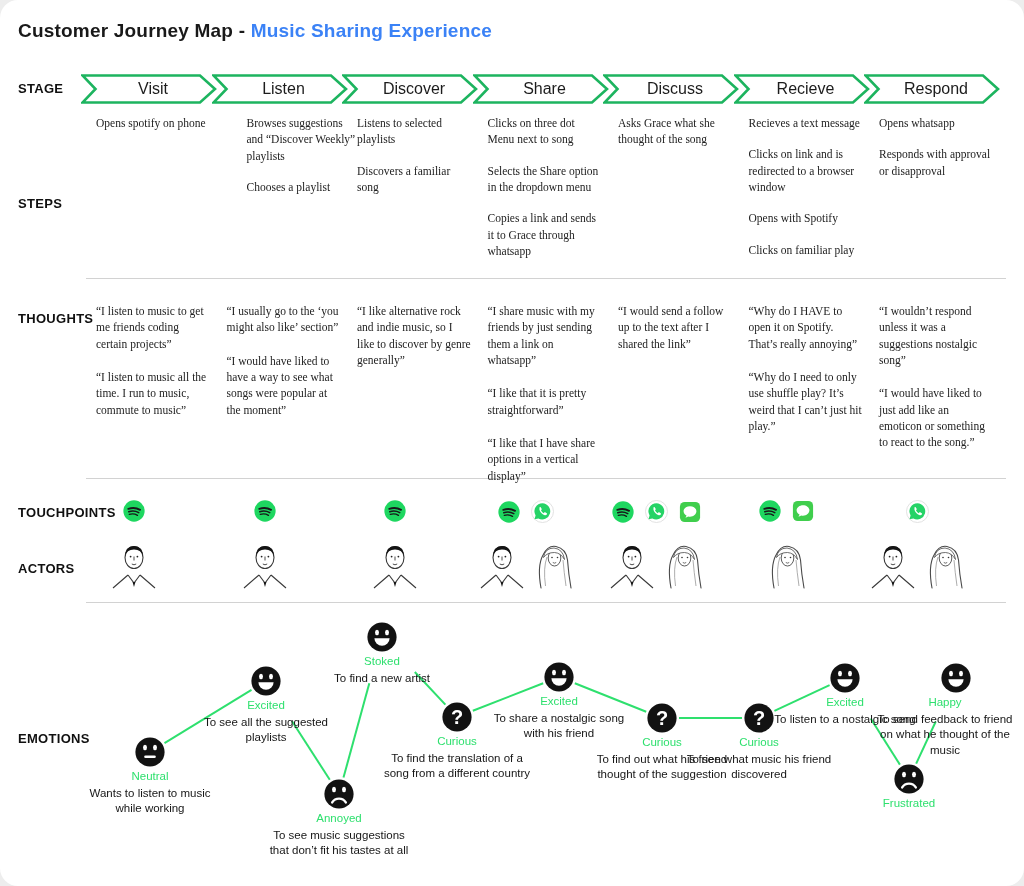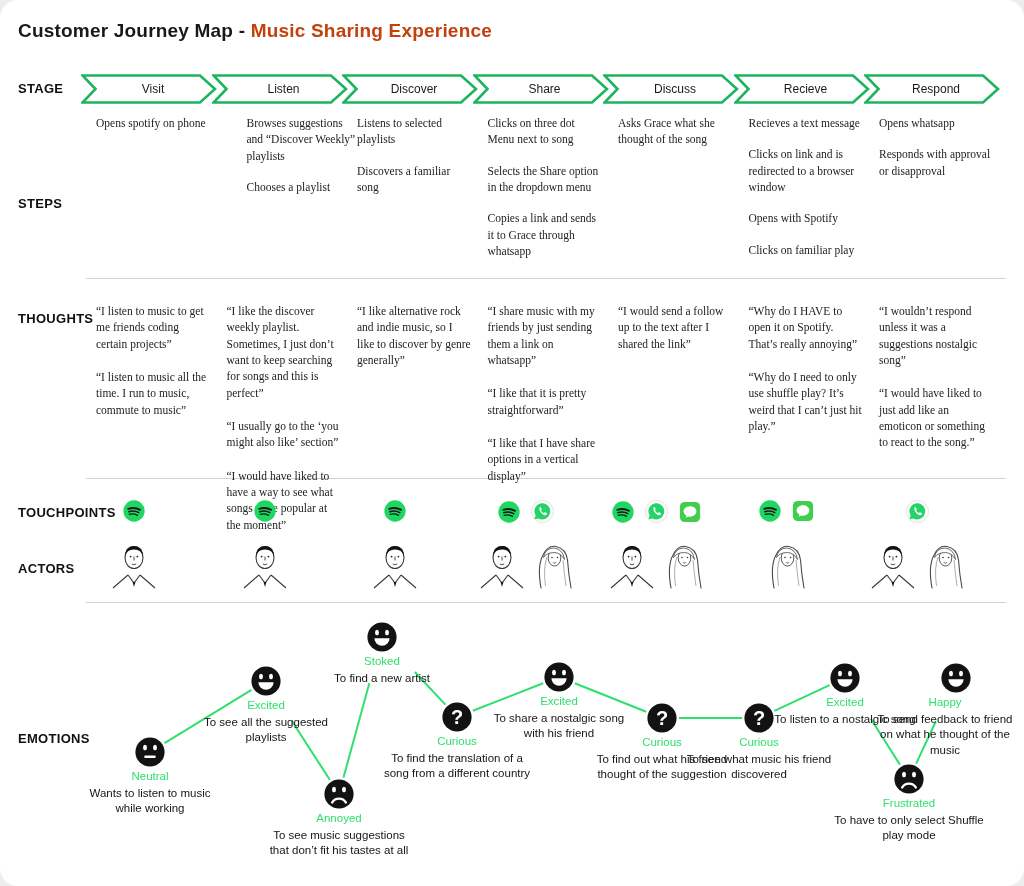--- a/index.html
+++ b/index.html
@@ -1,25 +1,25 @@
 <!DOCTYPE html>
 <html><head>
 <meta charset="utf-8">
 <style>
   html,body{margin:0;padding:0;background:#ededed;font-family:"Liberation Sans",sans-serif;}
   #card{position:relative;width:1024px;height:886px;background:#fff;border-radius:18px;overflow:hidden;}
   .title{position:absolute;left:18px;top:20px;font-size:19px;font-weight:700;color:#191919;letter-spacing:.2px;}
-  .title .green{color:#c2410c;}
+  .title .green{color:#3b82f6;}
   .rowlabel{position:absolute;left:18px;font-weight:700;font-size:13px;color:#101010;letter-spacing:.3px;}
   #rl-0{top:81px}#rl-1{top:196px}#rl-2{top:311px}#rl-3{top:505px}#rl-4{top:561px}#rl-5{top:731px}
   .hr{position:absolute;left:86px;width:920px;height:1px;background:#d2d2d2;}
   #hr-0{top:278px}#hr-1{top:478px}#hr-2{top:602px}
   .stage-arrow{position:absolute;top:74px;width:136px;height:30px;}
   .stage-arrow svg{position:absolute;left:0;top:0;}
-  .stage-label{position:absolute;left:8px;right:0;top:0;bottom:0;display:flex;align-items:center;justify-content:center;font-size:12px;color:#1c1c1c;}
+  .stage-label{position:absolute;left:8px;right:0;top:0;bottom:0;display:flex;align-items:center;justify-content:center;font-size:16px;color:#1c1c1c;}
   .cell{position:absolute;width:114px;font-size:11.5px;line-height:1.42;color:#222;}
   .cell p{margin:0 0 15px 0;font-family:Liberation Serif, serif;}
   .cell.thoughts p{margin:0 0 17px 0;}
   .tp-group{position:absolute;top:500px;width:136px;display:flex;justify-content:center;align-items:center;gap:11px;}
   .actor-group{position:absolute;top:540px;width:136px;display:flex;justify-content:center;align-items:flex-end;gap:2px;}
   #emotion-lines{position:absolute;left:0;top:0;pointer-events:none;}
   .face{position:absolute;width:30px;height:30px;}
   .em-label{position:absolute;width:150px;text-align:center;font-size:11.5px;line-height:1.32;}
   .em-label .name{margin-bottom:2px;}
   .em-label .desc{color:#161616;}
@@ -117,21 +117,20 @@
         <p>Opens whatsapp</p>
         <p>Responds with approval or disapproval</p>
       </div>
     </div>
   <div id="thoughts-layer">
       <div class="cell thoughts" style="left: 96px; top: 303px;">
         <p>“I listen to music to get me friends coding certain projects”</p>
         <p>“I listen to music all the time. I run to music, commute to music”</p>
       </div>
       <div class="cell thoughts" style="left: 226.5px; top: 303px;">
-        <p>“I like the discover weekly playlist. Sometimes, I just don’t want to keep searching for songs and this is perfect”</p>
         <p>“I usually go to the ‘you might also like’ section”</p>
         <p>“I would have liked to have a way to see what songs were popular at the moment”</p>
       </div>
       <div class="cell thoughts" style="left: 357px; top: 303px;">
         <p>“I like alternative rock and indie music, so I like to discover by genre generally”</p>
       </div>
       <div class="cell thoughts" style="left: 487.5px; top: 303px;">
         <p>“I share music with my friends by just sending them a link on whatsapp”</p>
         <p>“I like that it is pretty straightforward”</p>
         <p>“I like that I have share options in a vertical display”</p>
@@ -434,21 +433,20 @@
         <div class="desc">To listen to a nostalgic song</div>
       </div>
       <div class="face" style="left: 894px; top: 764px;"><svg width="30" height="30" viewBox="-15 -15 30 30">
           <circle r="14.6" fill="#121212"></circle>
           <ellipse cx="-5" cy="-4.5" rx="2" ry="2.7" fill="#fff"></ellipse>
           <ellipse cx="5" cy="-4.5" rx="2" ry="2.7" fill="#fff"></ellipse>
           <path d="M-6.8 8.4 a8 8 0 0 1 13.6 0" stroke="#fff" stroke-width="2.4" fill="none" stroke-linecap="round"></path>
         </svg></div>
       <div class="em-label" style="left: 834px; top: 796px;">
         <div class="name" style="color: rgb(46, 224, 110);">Frustrated</div>
-        <div class="desc">To have to only select Shuffle play mode</div>
       </div>
       <div class="face" style="left: 941px; top: 663px;"><svg width="30" height="30" viewBox="-15 -15 30 30">
           <circle r="14.6" fill="#121212"></circle>
           <ellipse cx="-5" cy="-4.5" rx="2" ry="2.7" fill="#fff"></ellipse>
           <ellipse cx="5" cy="-4.5" rx="2" ry="2.7" fill="#fff"></ellipse>
           <path d="M-7.6 1.2 a7.6 7.6 0 0 0 15.2 0 z" fill="#fff"></path>
         </svg></div>
       <div class="em-label" style="left: 870px; top: 695px;">
         <div class="name" style="color: rgb(46, 224, 110);">Happy</div>
         <div class="desc">To send feedback to friend on what he thought of the music</div>

